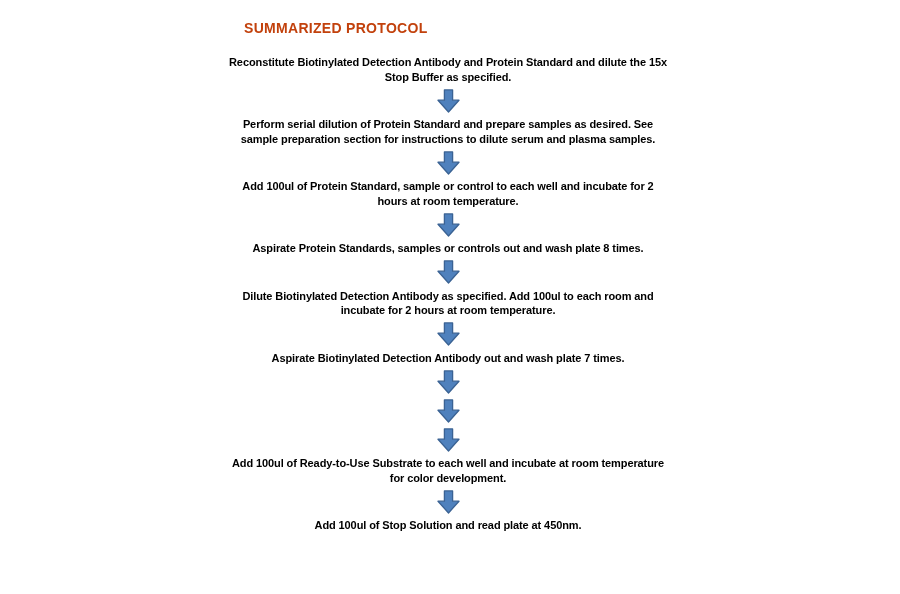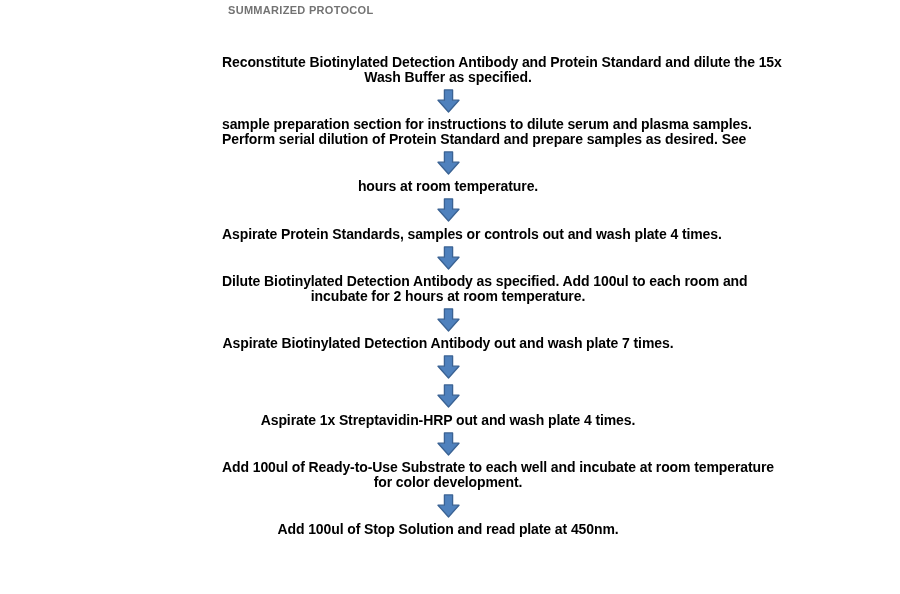--- a/index.html
+++ b/index.html
@@ -12,41 +12,41 @@
     width: 900px;
     height: 594px;
     background: #ffffff;
     overflow: hidden;
     font-family: "Liberation Sans", sans-serif;
   }
   .title {
     position: absolute;
     left: 228px;
     top: 4px;
-    margin: 0;
-    font-size: 11px;
+    margin: 16px;
+    font-size: 14px;
     font-weight: bold;
     letter-spacing: 0.3px;
-    color: #737373;
+    color: #c2410c;
   }
   .flow {
     position: absolute;
     left: 222px;
     top: 55px;
     width: 452px;
     display: flex;
     flex-direction: column;
     align-items: center;
     gap: 4px;
   }
   .step {
     width: 100%;
     text-align: center;
     color: #000000;
-    font-size: 14px;
+    font-size: 11px;
     font-weight: bold;
     letter-spacing: -0.1px;
     line-height: 14.5px;
   }
   .step-line {
     white-space: nowrap;
   }
   .arrow {
     height: 25px;
     display: flex;
@@ -56,46 +56,47 @@
   .arrow svg { display: block; }
 </style>
 </head>
 <body>
 
 <div class="page">
   <h1 class="title">SUMMARIZED PROTOCOL</h1>
   <div class="flow" id="flow">
       <div class="step">
         <div class="step-line">Reconstitute Biotinylated Detection Antibody and Protein Standard and dilute the 15x</div>
-        <div class="step-line">Wash Buffer as specified.</div>
+        <div class="step-line">Stop Buffer as specified.</div>
       </div>
       <div class="arrow">
         <svg width="23" height="24" viewBox="0 0 23 24">
           <polygon points="7.4,0.9 15.6,0.9 15.6,11.2 22,11.2 11.5,23 1,11.2 7.4,11.2" fill="#4f81bd" stroke="#3a6293" stroke-width="1.3" stroke-linejoin="round"></polygon>
         </svg>
       </div>
       <div class="step">
+        <div class="step-line">Perform serial dilution of Protein Standard and prepare samples as desired. See</div>
         <div class="step-line">sample preparation section for instructions to dilute serum and plasma samples.</div>
-        <div class="step-line">Perform serial dilution of Protein Standard and prepare samples as desired. See</div>
       </div>
       <div class="arrow">
         <svg width="23" height="24" viewBox="0 0 23 24">
           <polygon points="7.4,0.9 15.6,0.9 15.6,11.2 22,11.2 11.5,23 1,11.2 7.4,11.2" fill="#4f81bd" stroke="#3a6293" stroke-width="1.3" stroke-linejoin="round"></polygon>
         </svg>
       </div>
       <div class="step">
+        <div class="step-line">Add 100ul of Protein Standard, sample or control to each well and incubate for 2</div>
         <div class="step-line">hours at room temperature.</div>
       </div>
       <div class="arrow">
         <svg width="23" height="24" viewBox="0 0 23 24">
           <polygon points="7.4,0.9 15.6,0.9 15.6,11.2 22,11.2 11.5,23 1,11.2 7.4,11.2" fill="#4f81bd" stroke="#3a6293" stroke-width="1.3" stroke-linejoin="round"></polygon>
         </svg>
       </div>
       <div class="step">
-        <div class="step-line">Aspirate Protein Standards, samples or controls out and wash plate 4 times.</div>
+        <div class="step-line">Aspirate Protein Standards, samples or controls out and wash plate 8 times.</div>
       </div>
       <div class="arrow">
         <svg width="23" height="24" viewBox="0 0 23 24">
           <polygon points="7.4,0.9 15.6,0.9 15.6,11.2 22,11.2 11.5,23 1,11.2 7.4,11.2" fill="#4f81bd" stroke="#3a6293" stroke-width="1.3" stroke-linejoin="round"></polygon>
         </svg>
       </div>
       <div class="step">
         <div class="step-line">Dilute Biotinylated Detection Antibody as specified. Add 100ul to each room and</div>
         <div class="step-line">incubate for 2 hours at room temperature.</div>
       </div>
@@ -110,23 +111,20 @@
       <div class="arrow">
         <svg width="23" height="24" viewBox="0 0 23 24">
           <polygon points="7.4,0.9 15.6,0.9 15.6,11.2 22,11.2 11.5,23 1,11.2 7.4,11.2" fill="#4f81bd" stroke="#3a6293" stroke-width="1.3" stroke-linejoin="round"></polygon>
         </svg>
       </div>
       <div class="arrow">
         <svg width="23" height="24" viewBox="0 0 23 24">
           <polygon points="7.4,0.9 15.6,0.9 15.6,11.2 22,11.2 11.5,23 1,11.2 7.4,11.2" fill="#4f81bd" stroke="#3a6293" stroke-width="1.3" stroke-linejoin="round"></polygon>
         </svg>
       </div>
-      <div class="step">
-        <div class="step-line">Aspirate 1x Streptavidin-HRP out and wash plate 4 times.</div>
-      </div>
       <div class="arrow">
         <svg width="23" height="24" viewBox="0 0 23 24">
           <polygon points="7.4,0.9 15.6,0.9 15.6,11.2 22,11.2 11.5,23 1,11.2 7.4,11.2" fill="#4f81bd" stroke="#3a6293" stroke-width="1.3" stroke-linejoin="round"></polygon>
         </svg>
       </div>
       <div class="step">
         <div class="step-line">Add 100ul of Ready-to-Use Substrate to each well and incubate at room temperature</div>
         <div class="step-line">for color development.</div>
       </div>
       <div class="arrow">

